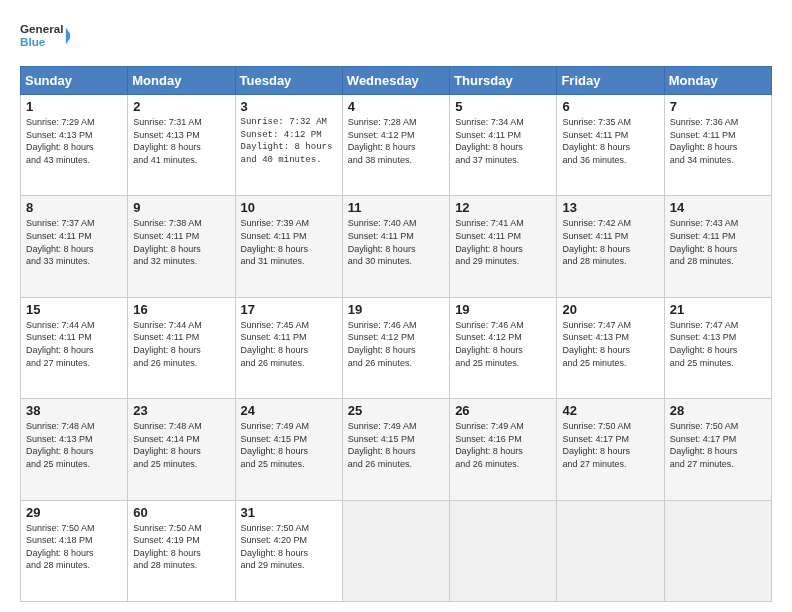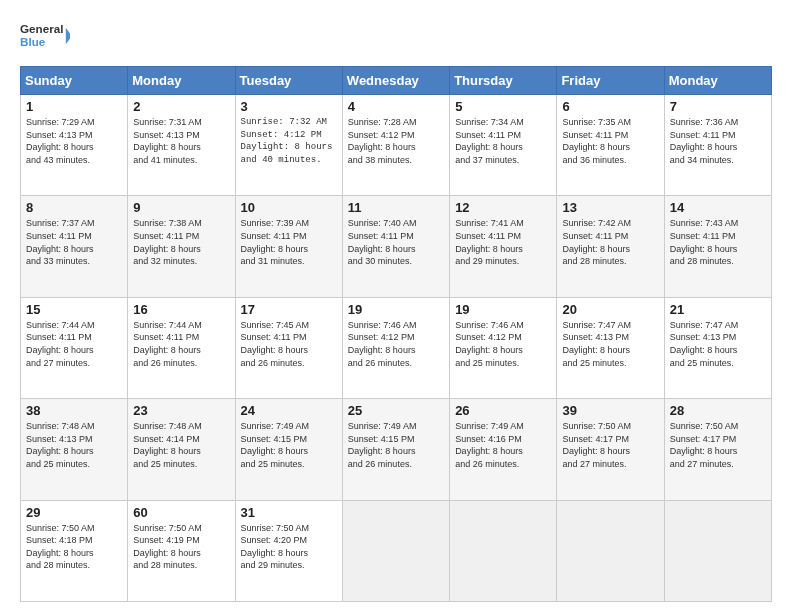--- a/index.html
+++ b/index.html
@@ -297,21 +297,21 @@
 and 26 minutes.</div>
           </td>
           <td>
             <span class="day-number">26</span>
             <div class="day-info" style="white-space: pre-line;">Sunrise: 7:49 AM
 Sunset: 4:16 PM
 Daylight: 8 hours
 and 26 minutes.</div>
           </td>
           <td>
-            <span class="day-number">39</span>
+            <span class="day-number">42</span>
             <div class="day-info" style="white-space: pre-line;">Sunrise: 7:50 AM
 Sunset: 4:17 PM
 Daylight: 8 hours
 and 27 minutes.</div>
           </td>
           <td>
             <span class="day-number">28</span>
             <div class="day-info" style="white-space: pre-line;">Sunrise: 7:50 AM
 Sunset: 4:17 PM
 Daylight: 8 hours

